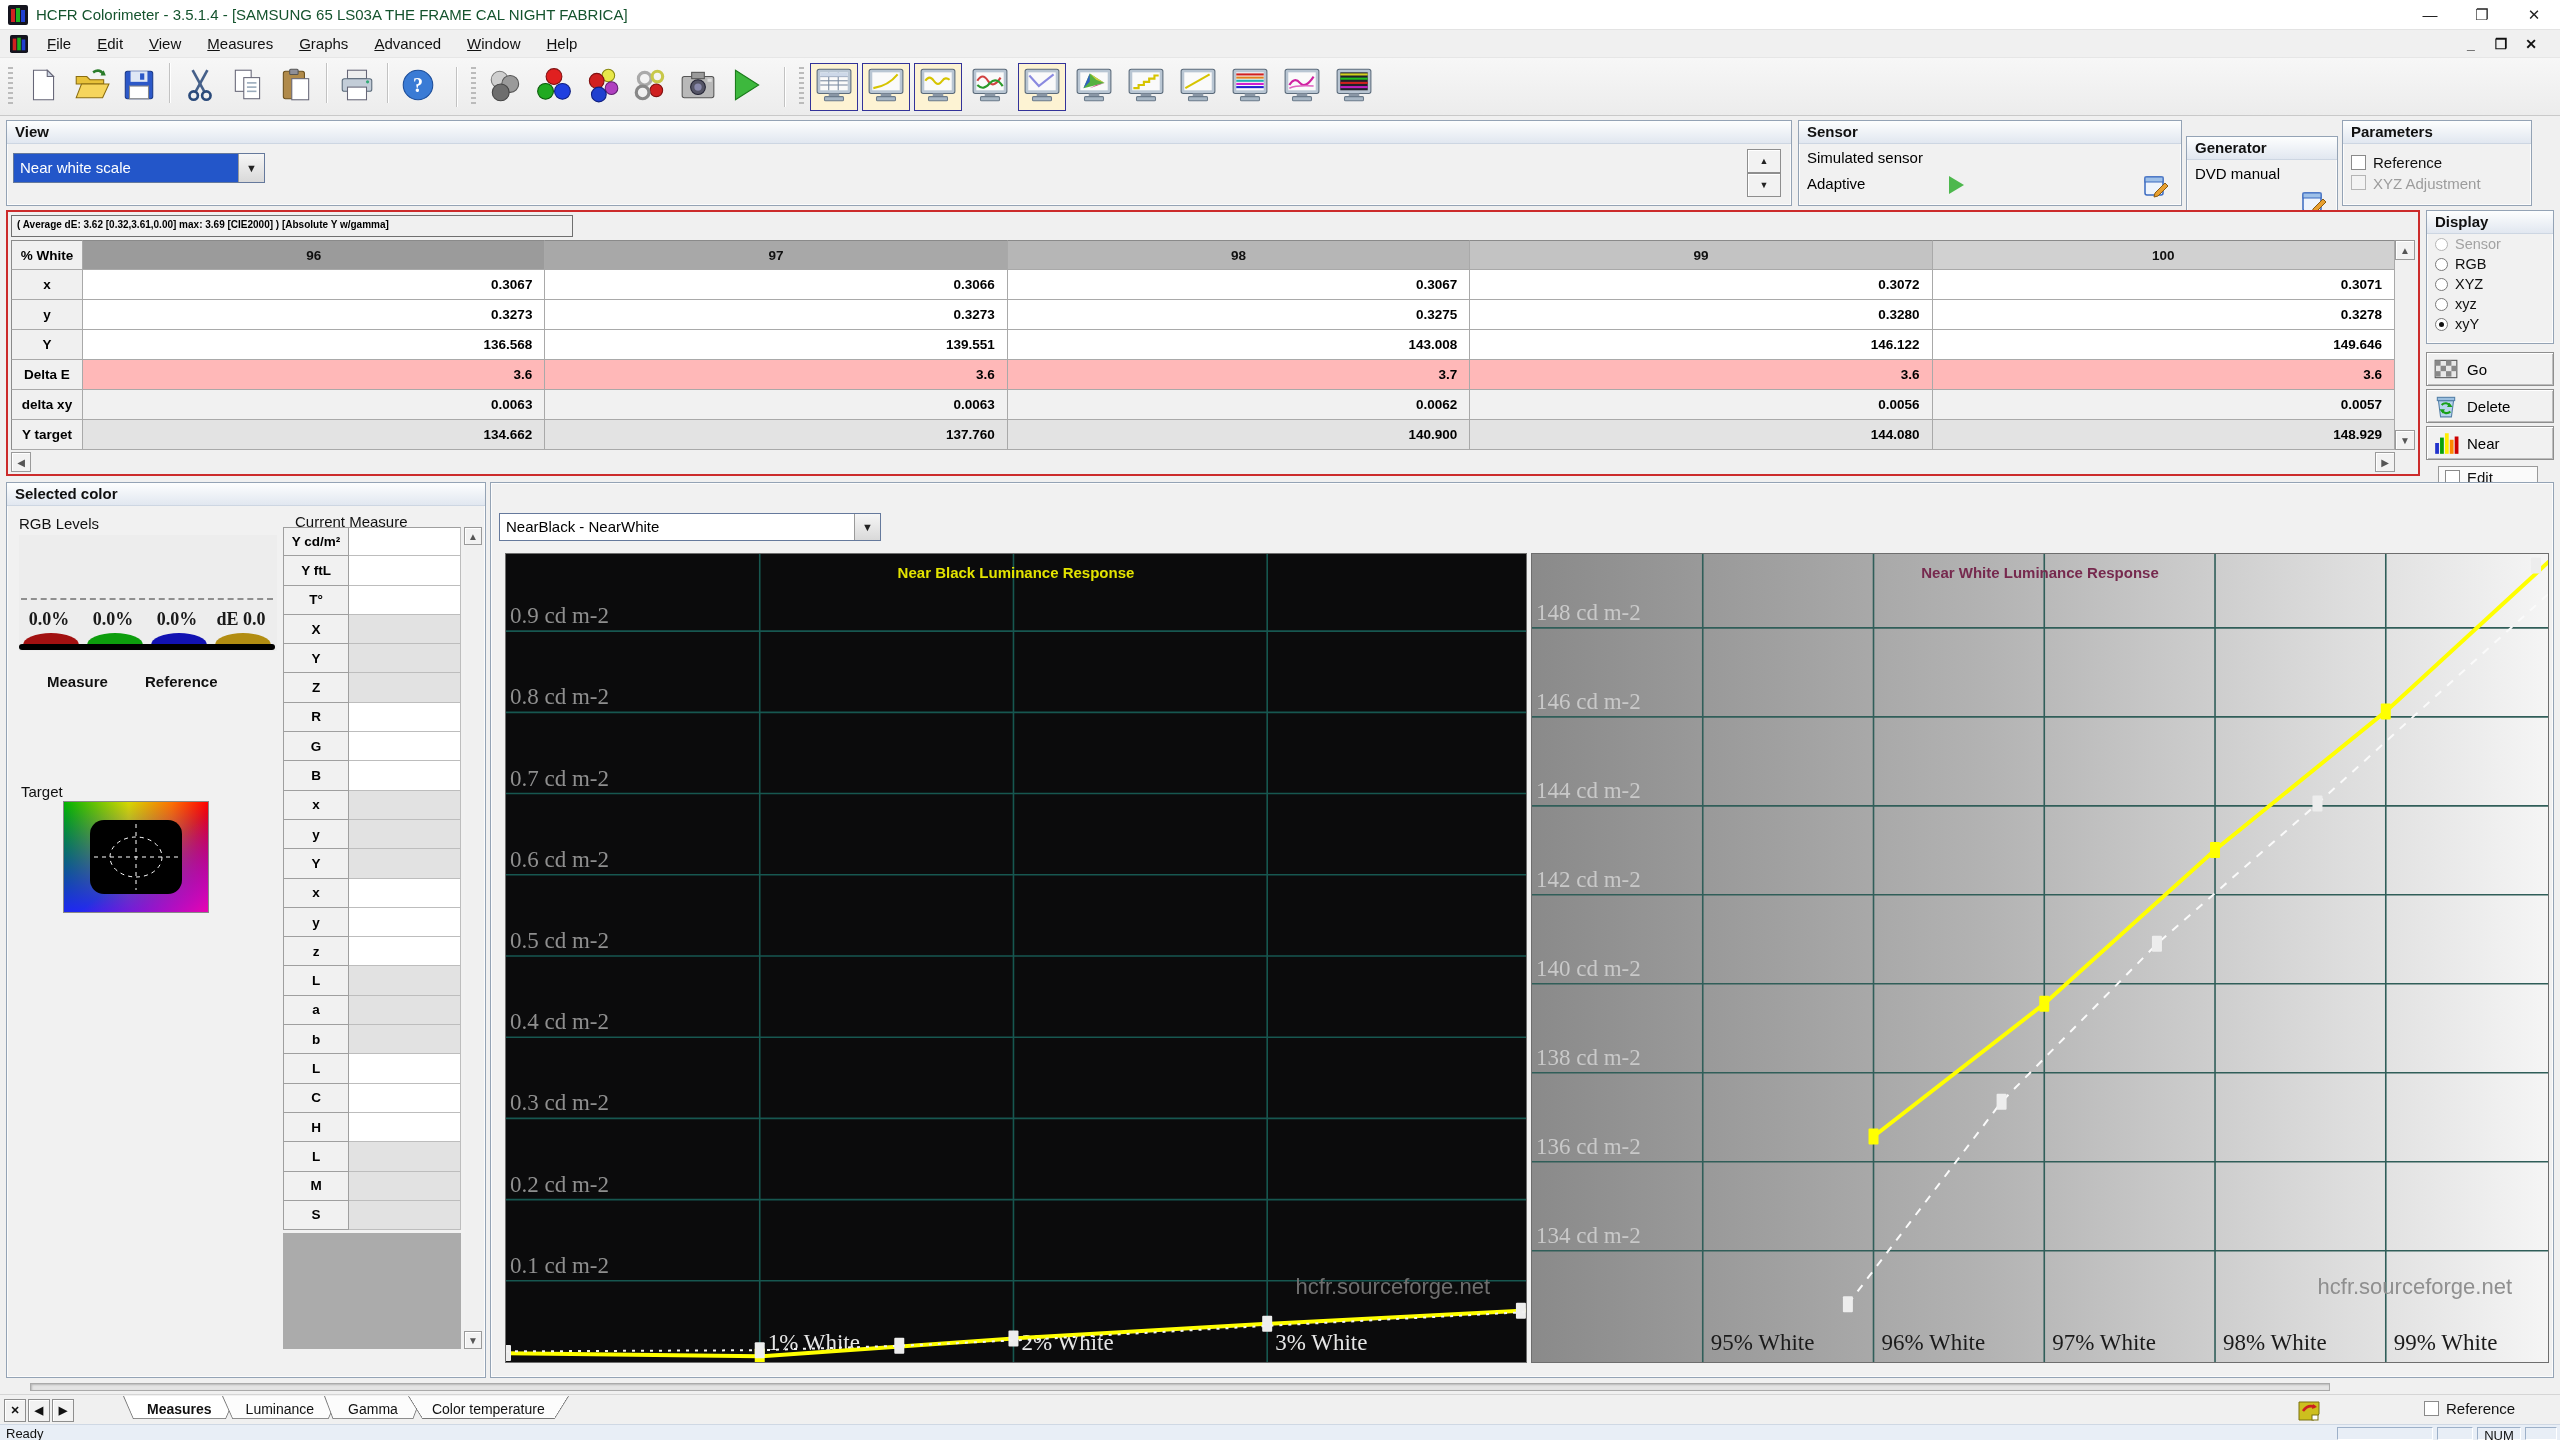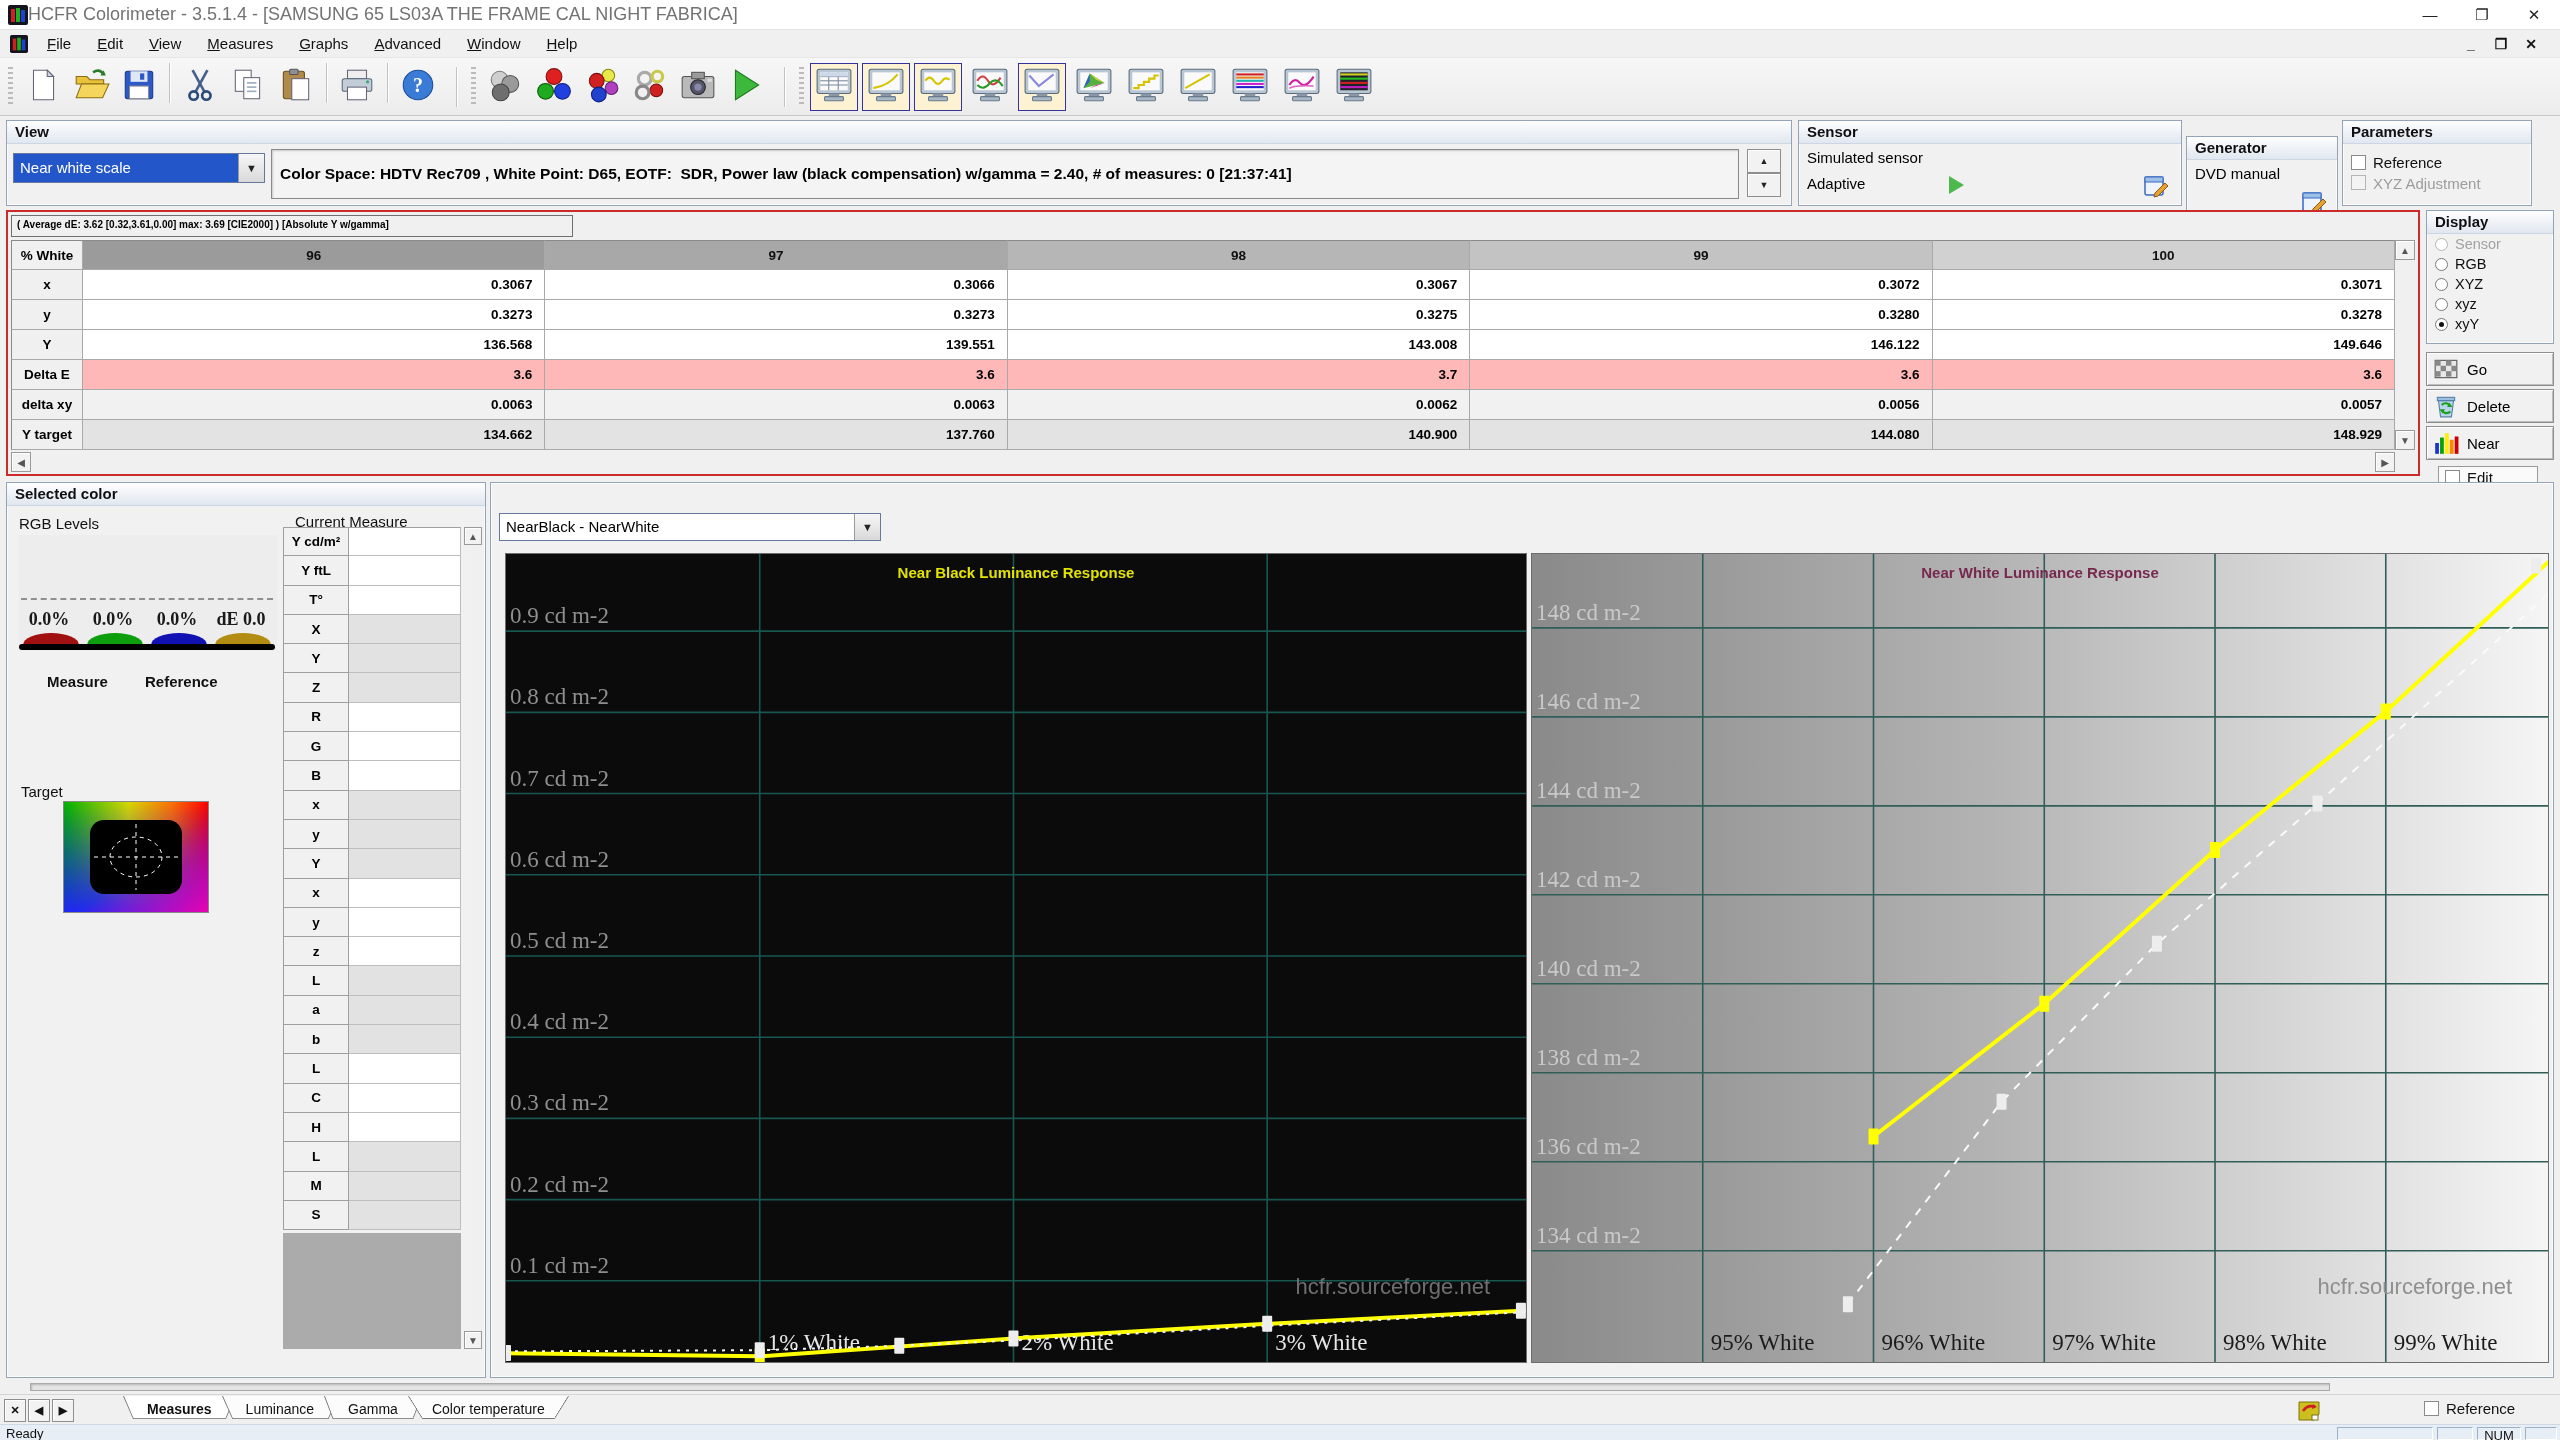--- a/index.html
+++ b/index.html
@@ -2,21 +2,21 @@
 <html><head>
 <meta charset="utf-8">
 <style>
   * { box-sizing: border-box; margin: 0; padding: 0; }
   html,body { width:2560px; height:1440px; }
   body { font-family:"Liberation Sans", sans-serif; background:#f0f0f0; overflow:hidden; }
   .screen { position:relative; width:2560px; height:1440px; background:#f0f0f0; }
 
   
   .titlebar { position:absolute; left:0; top:0; width:2560px; height:30px; background:#ffffff; display:flex; align-items:center; border-bottom:1px solid #e3e3e3;}
-  .titlebar .apptitle { font-size:18px; color:#737373; }
+  .titlebar .apptitle { font-size:15px; color:#14532d; margin-left:8px; }
   .appicon { width:20px; height:20px; margin-left:8px; }
   .winbtns { margin-left:auto; display:flex; }
   .winbtn { width:52px; height:29px; display:flex; align-items:center; justify-content:center; font-size:15px; color:#222; }
   .menubar { position:absolute; left:0; top:30px; width:2560px; height:28px; background:#f0f0f0; display:flex; align-items:center; border-bottom:1px solid #e6e6e6;}
   .menubar .appicon { width:18px; height:18px; margin:0 6px 0 10px; }
   .menu-item { display:inline-block; padding:4px 13px; font-size:15px; color:#111; }
   .menu-item::first-letter { text-decoration:underline; }
   .mdibtns { margin-left:auto; display:flex; margin-right:14px; }
   .mdibtn { width:30px; height:24px; display:flex; align-items:center; justify-content:center; font-weight:bold; font-size:14px; color:#111; }
 
@@ -387,21 +387,20 @@
         </span>
       </div>
   </div>
 
   <div class="groupbox" style="left:6px; top:120px; width:1786px; height:86px;">
     <div class="gb-head">View</div>
     <div class="combo blue" style="left:6px; top:32px; width:252px;">
       <div class="cval">Near white scale</div>
       <div class="carrow">▼</div>
     </div>
-    <div class="infobox sunken pre" style="left:264px; top:28px; width:1468px; height:50px;">Color Space: HDTV Rec709 , White Point: D65, EOTF:  SDR, Power law (black compensation) w/gamma = 2.40, # of measures: 0 [21:37:41]</div>
     <div class="spinner" style="left:1740px; top:28px;">
       <div class="spinbtn">▲</div>
       <div class="spinbtn">▼</div>
     </div>
   </div>
 
   <div class="groupbox" style="left:1798px; top:120px; width:384px; height:86px;">
     <div class="gb-head">Sensor</div>
     <div style="position:absolute; left:8px; top:28px; font-size:15px;">Simulated sensor</div>
     <div style="position:absolute; left:8px; top:54px; font-size:15px;">Adaptive</div>

